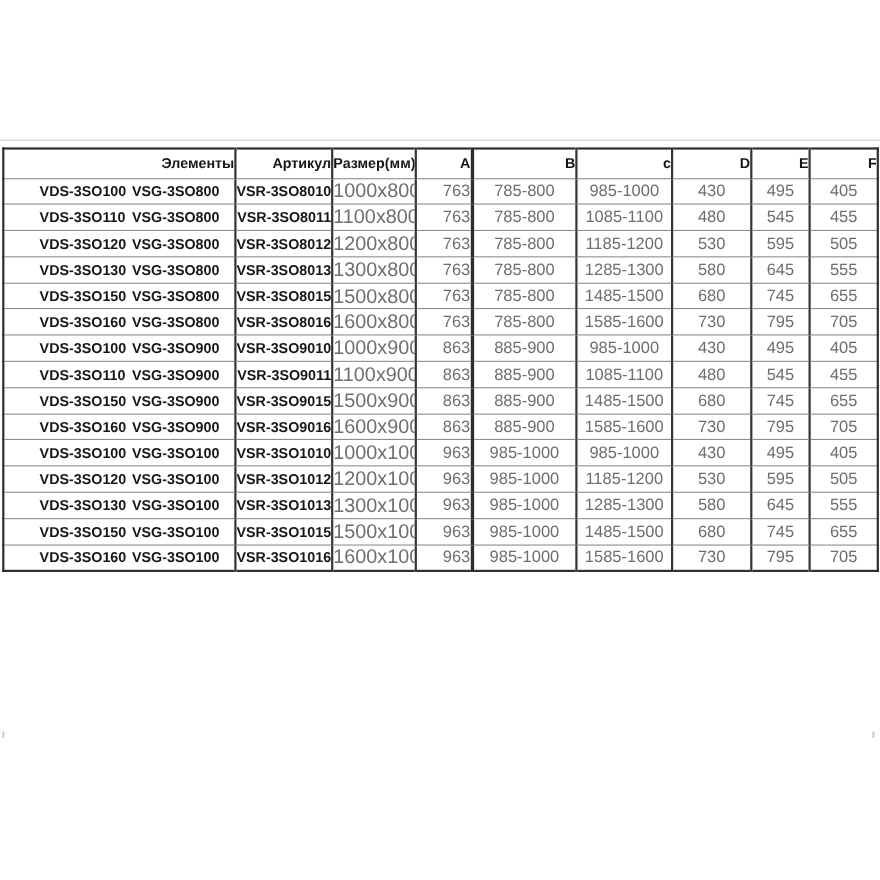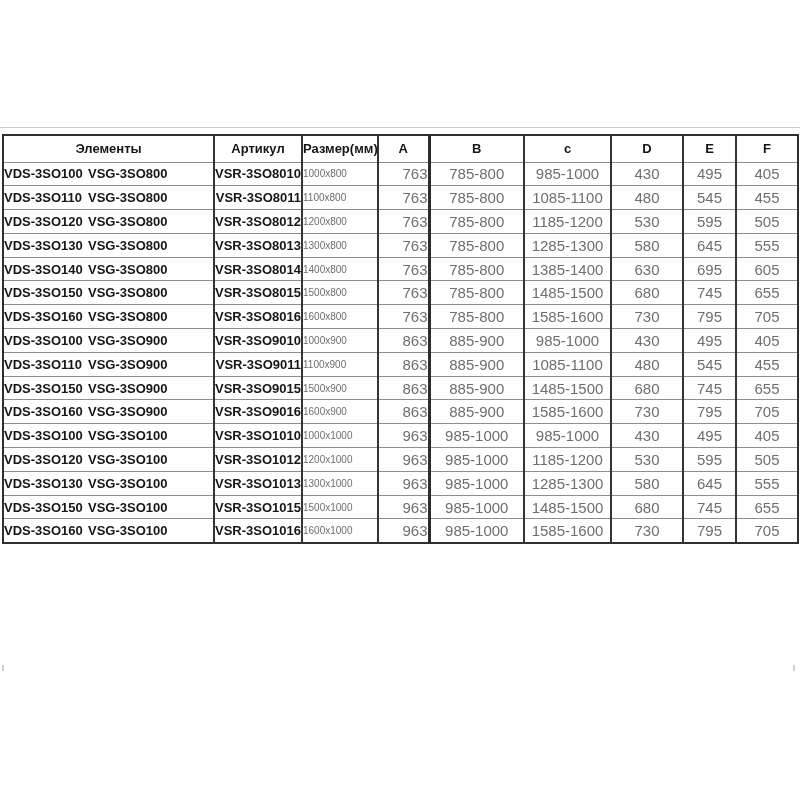--- a/index.html
+++ b/index.html
@@ -54,47 +54,48 @@
   .bl-thick { border-left: 3px solid #2c2c2c; }
 
   
   .spec thead th { border-bottom: 1px solid #8e8e8e; }
   .spec tbody tr + tr td { border-top: 1px solid #8e8e8e; }
 
   .spec th {
     font-size: 13px;
     font-weight: bold;
     color: #161616;
-    text-align: center;
+    text-align: right;
   }
 
   
   .c-el {
     text-align: left;
     padding-left: 9px;
     font-size: 13px;
     font-weight: bold;
     color: #161616;
   }
   .c-el .vds {
     display: inline-block;
     width: 84px;
+    padding-left: 32px;
   }
   .c-art {
     text-align: right;
     padding-right: 2px;
     font-size: 13px;
     font-weight: bold;
     color: #161616;
     margin-top: 11px;
   }
   .c-size {
     text-align: left;
     padding-left: 8px;
-    font-size: 10px;
+    font-size: 18px;
     color: #6e6e6e;
   }
   .c-a {
     text-align: right;
     padding-right: 2px;
     font-size: 15px;
     color: #6e6e6e;
   }
   .c-mid {
     text-align: center;
@@ -171,31 +172,20 @@
         <td class="c-art bl">VSR-3SO8013</td>
         <td class="c-size bl">1300x800</td>
         <td class="c-a bl">763</td>
         <td class="c-mid bl-thick">785-800</td>
         <td class="c-mid bl">1285-1300</td>
         <td class="c-mid bl">580</td>
         <td class="c-mid bl">645</td>
         <td class="c-mid bl">555</td>
       </tr>
       <tr>
-        <td class="c-el"><span class="vds">VDS-3SO140</span><span class="vsg">VSG-3SO800</span></td>
-        <td class="c-art bl">VSR-3SO8014</td>
-        <td class="c-size bl">1400x800</td>
-        <td class="c-a bl">763</td>
-        <td class="c-mid bl-thick">785-800</td>
-        <td class="c-mid bl">1385-1400</td>
-        <td class="c-mid bl">630</td>
-        <td class="c-mid bl">695</td>
-        <td class="c-mid bl">605</td>
-      </tr>
-      <tr>
         <td class="c-el"><span class="vds">VDS-3SO150</span><span class="vsg">VSG-3SO800</span></td>
         <td class="c-art bl">VSR-3SO8015</td>
         <td class="c-size bl">1500x800</td>
         <td class="c-a bl">763</td>
         <td class="c-mid bl-thick">785-800</td>
         <td class="c-mid bl">1485-1500</td>
         <td class="c-mid bl">680</td>
         <td class="c-mid bl">745</td>
         <td class="c-mid bl">655</td>
       </tr>

